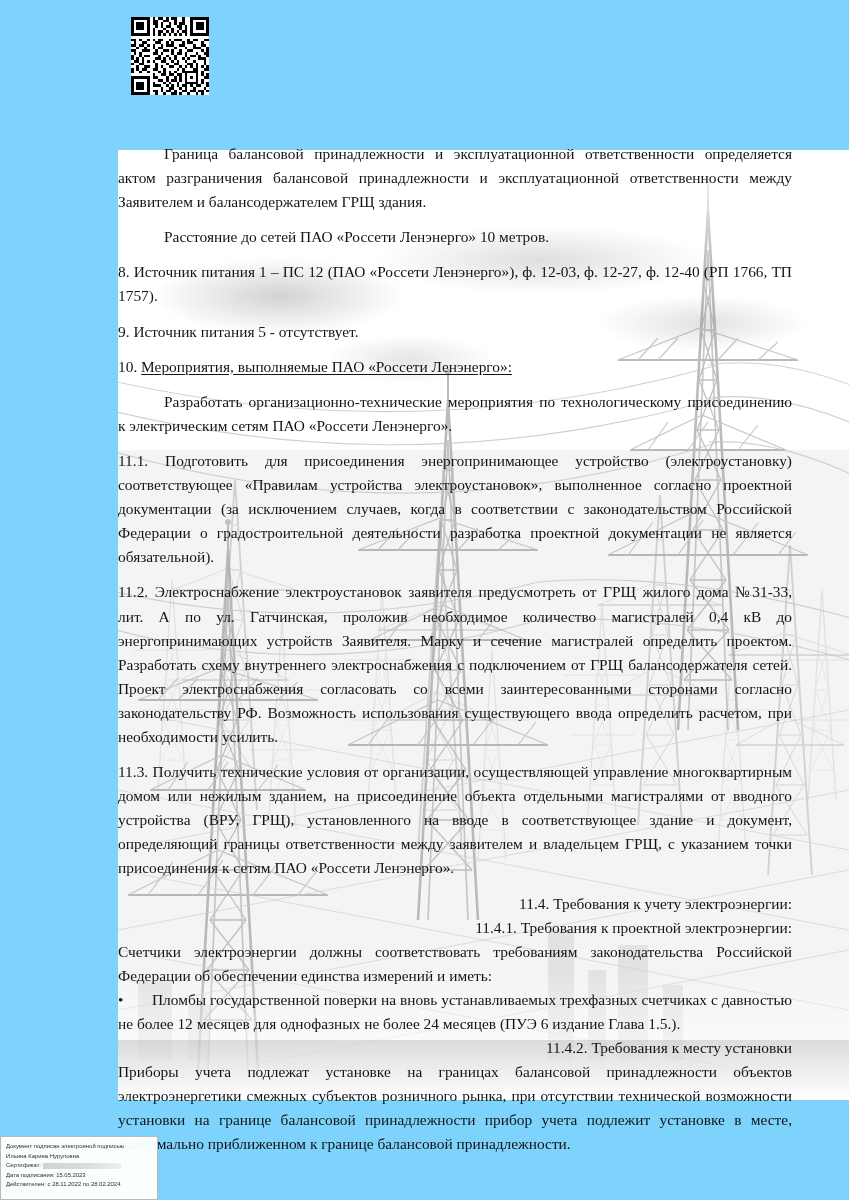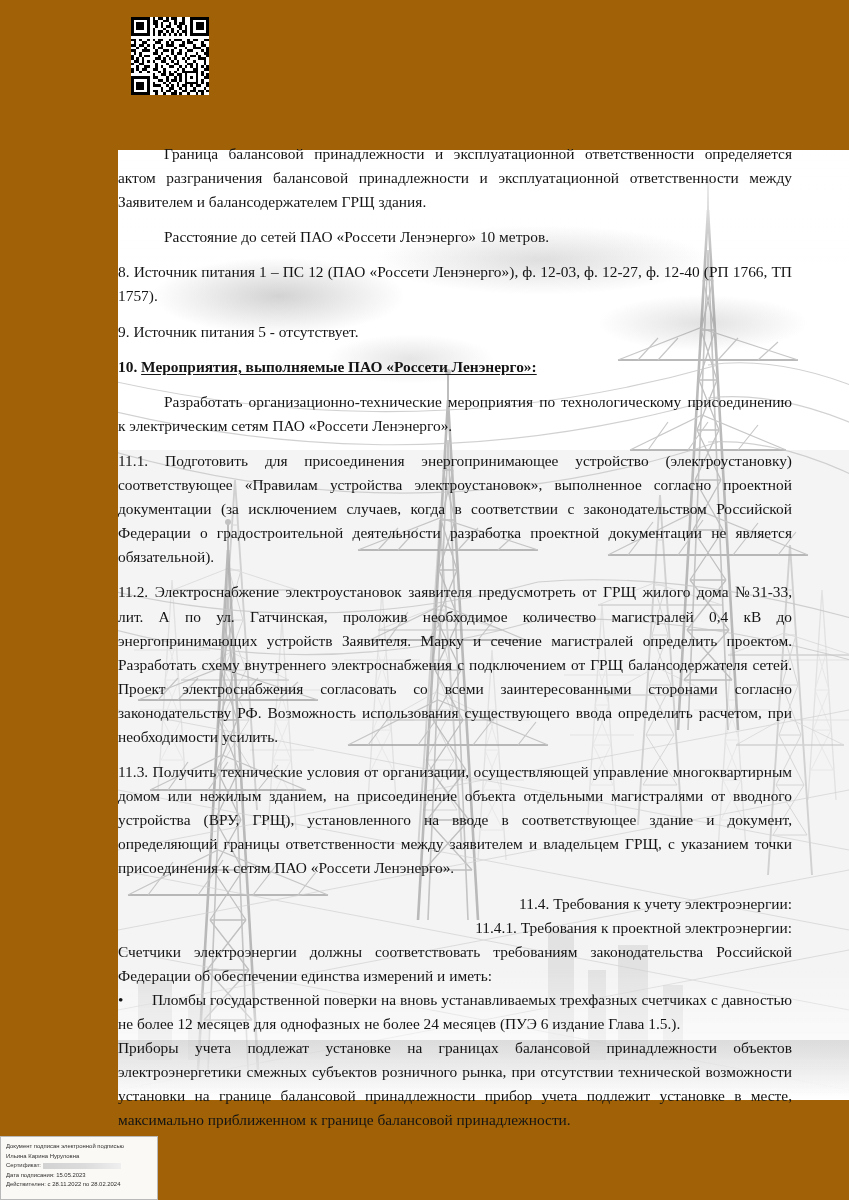--- a/index.html
+++ b/index.html
@@ -6,21 +6,21 @@
   html, body {
     margin: 0;
     padding: 0;
     background: #ffffff;
   }
 
   .page {
     position: relative;
     width: 849px;
     height: 1200px;
-    background: #a16207;
+    background: #7dd3fc;
     overflow: hidden;
     font-family: "Liberation Serif", "DejaVu Serif", serif;
   }
 
   
   .watermark {
     position: absolute;
     left: 118px;
     top: 150px;
     width: 731px;
@@ -82,21 +82,21 @@
     text-justify: inter-word;
   }
 
   .doc-body p { margin: 0; }
 
   .para-ind    { text-indent: 46px; }
   .para-gap    { margin-top: 11px !important; }
   .nowrapline  { text-align: right; }
 
   .hdr {
-    font-weight: bold;
+    font-weight: normal;
     text-align: left;
   }
   .hdr .u {
     text-decoration: underline;
     text-underline-offset: 2px;
   }
 
   .bullet-row {
     display: block;
     text-align: justify;
@@ -514,20 +514,21 @@
 
     <p class="nowrapline sub-ind">11.4.1. Требования к проектной электроэнергии:</p>
 
     <p>Счетчики электроэнергии должны соответствовать требованиям законодательства Российской Федерации об обеспечении единства измерений и иметь:</p>
 
 
     <p class="bullet-row bullet-first">
       <span class="bsym">•</span><span>Пломбы государственной поверки на вновь устанавливаемых  трехфазных счетчиках с давностью не более 12 месяцев для однофазных не более 24 месяцев (ПУЭ 6 издание Глава 1.5.).</span>
     </p>
 
+    <p class="nowrapline">11.4.2. Требования к месту установки</p>
 
     <p>Приборы учета подлежат установке на границах балансовой принадлежности объектов электроэнергетики смежных субъектов розничного рынка, при отсутствии технической возможности установки на границе балансовой принадлежности прибор учета подлежит установке в месте, максимально приближенном к границе балансовой принадлежности.</p>
 
   </div>
 
   <div class="esign">
     <div>Документ подписан электронной подписью</div>
     <div>Ильина Карина Нуруловна</div>
     <div>
       <span>Сертификат:</span><span class="redact"></span>

